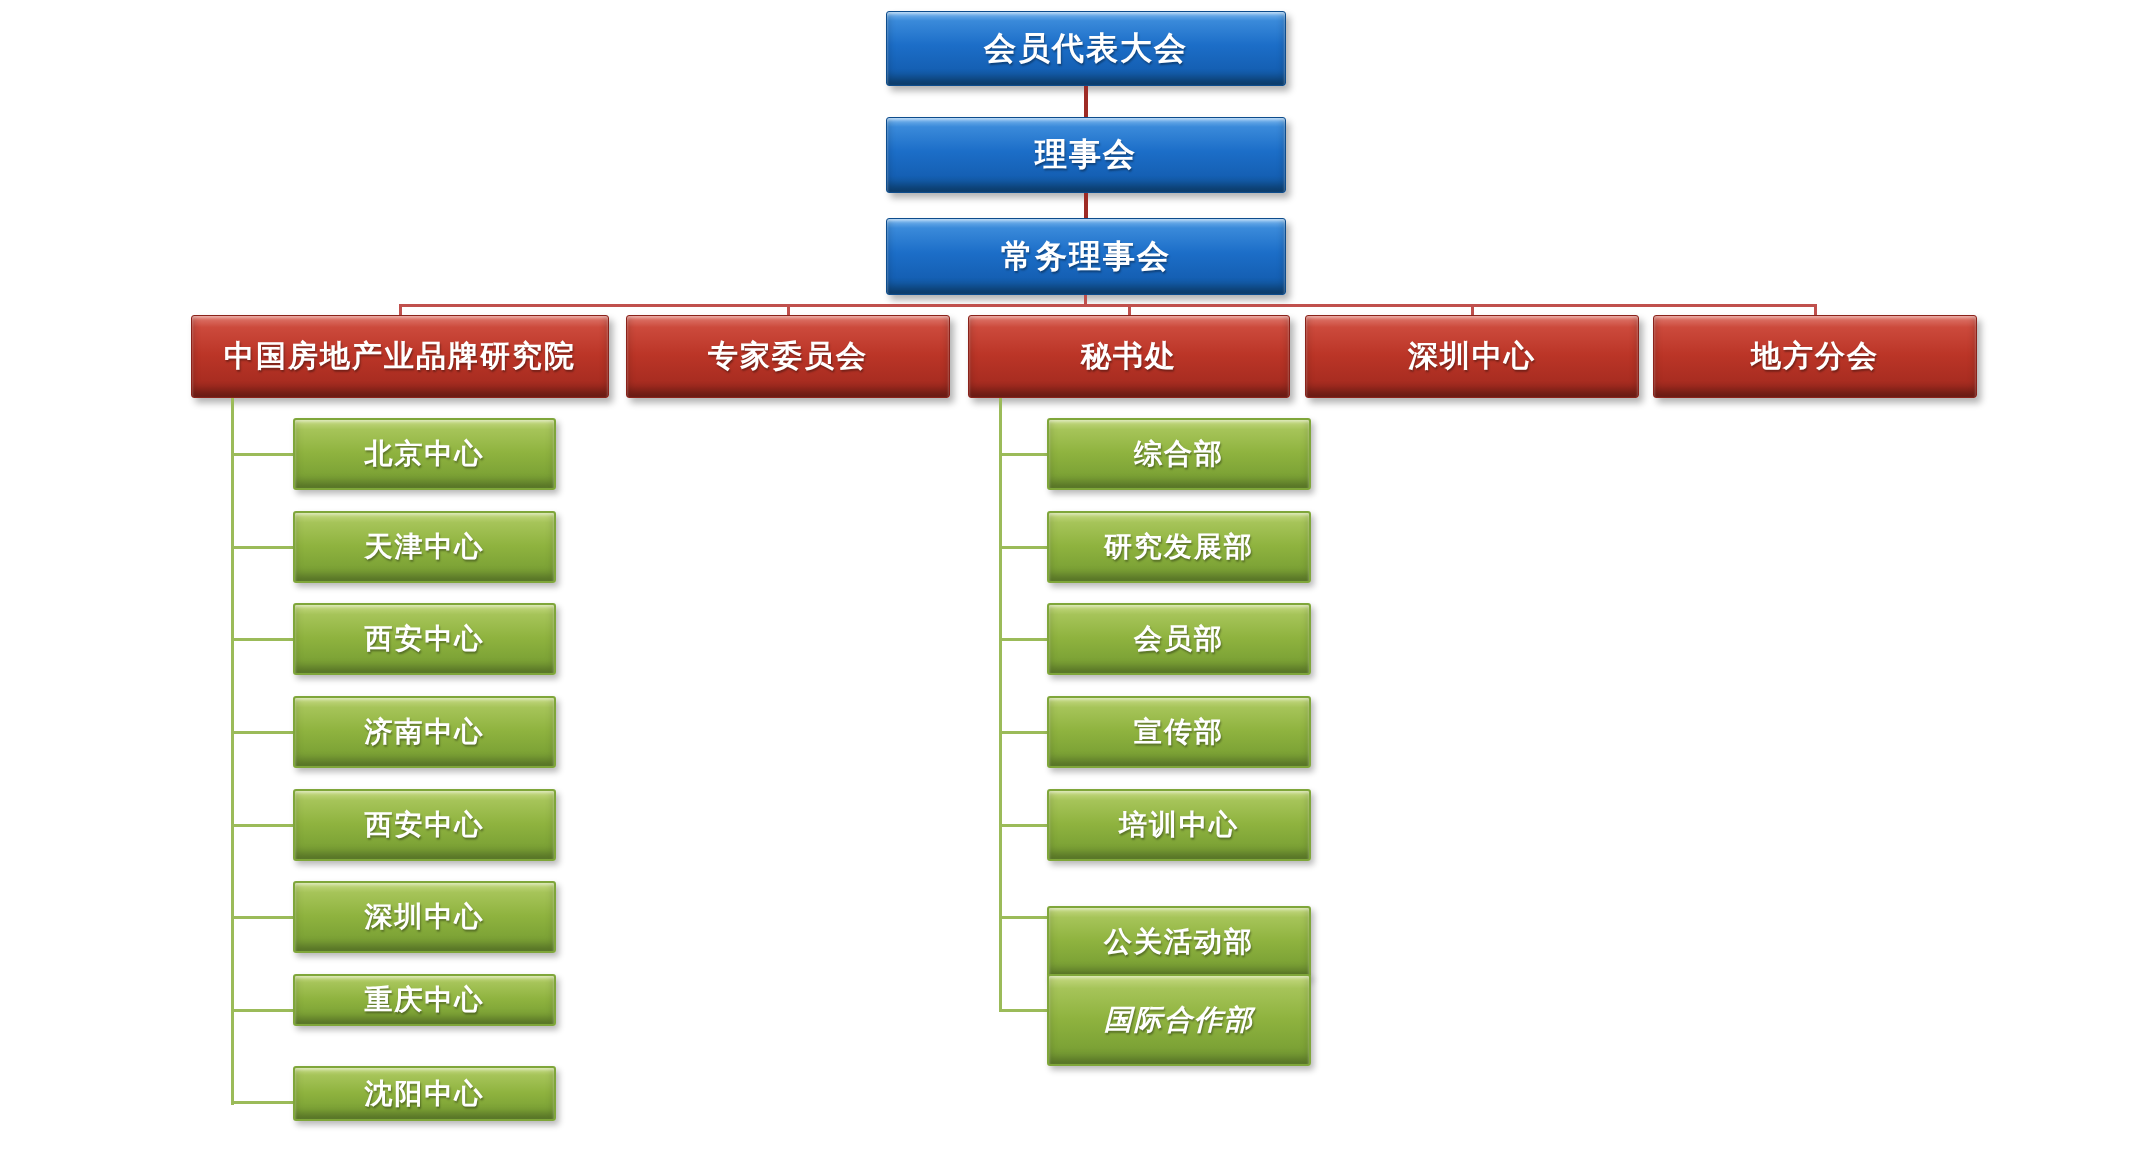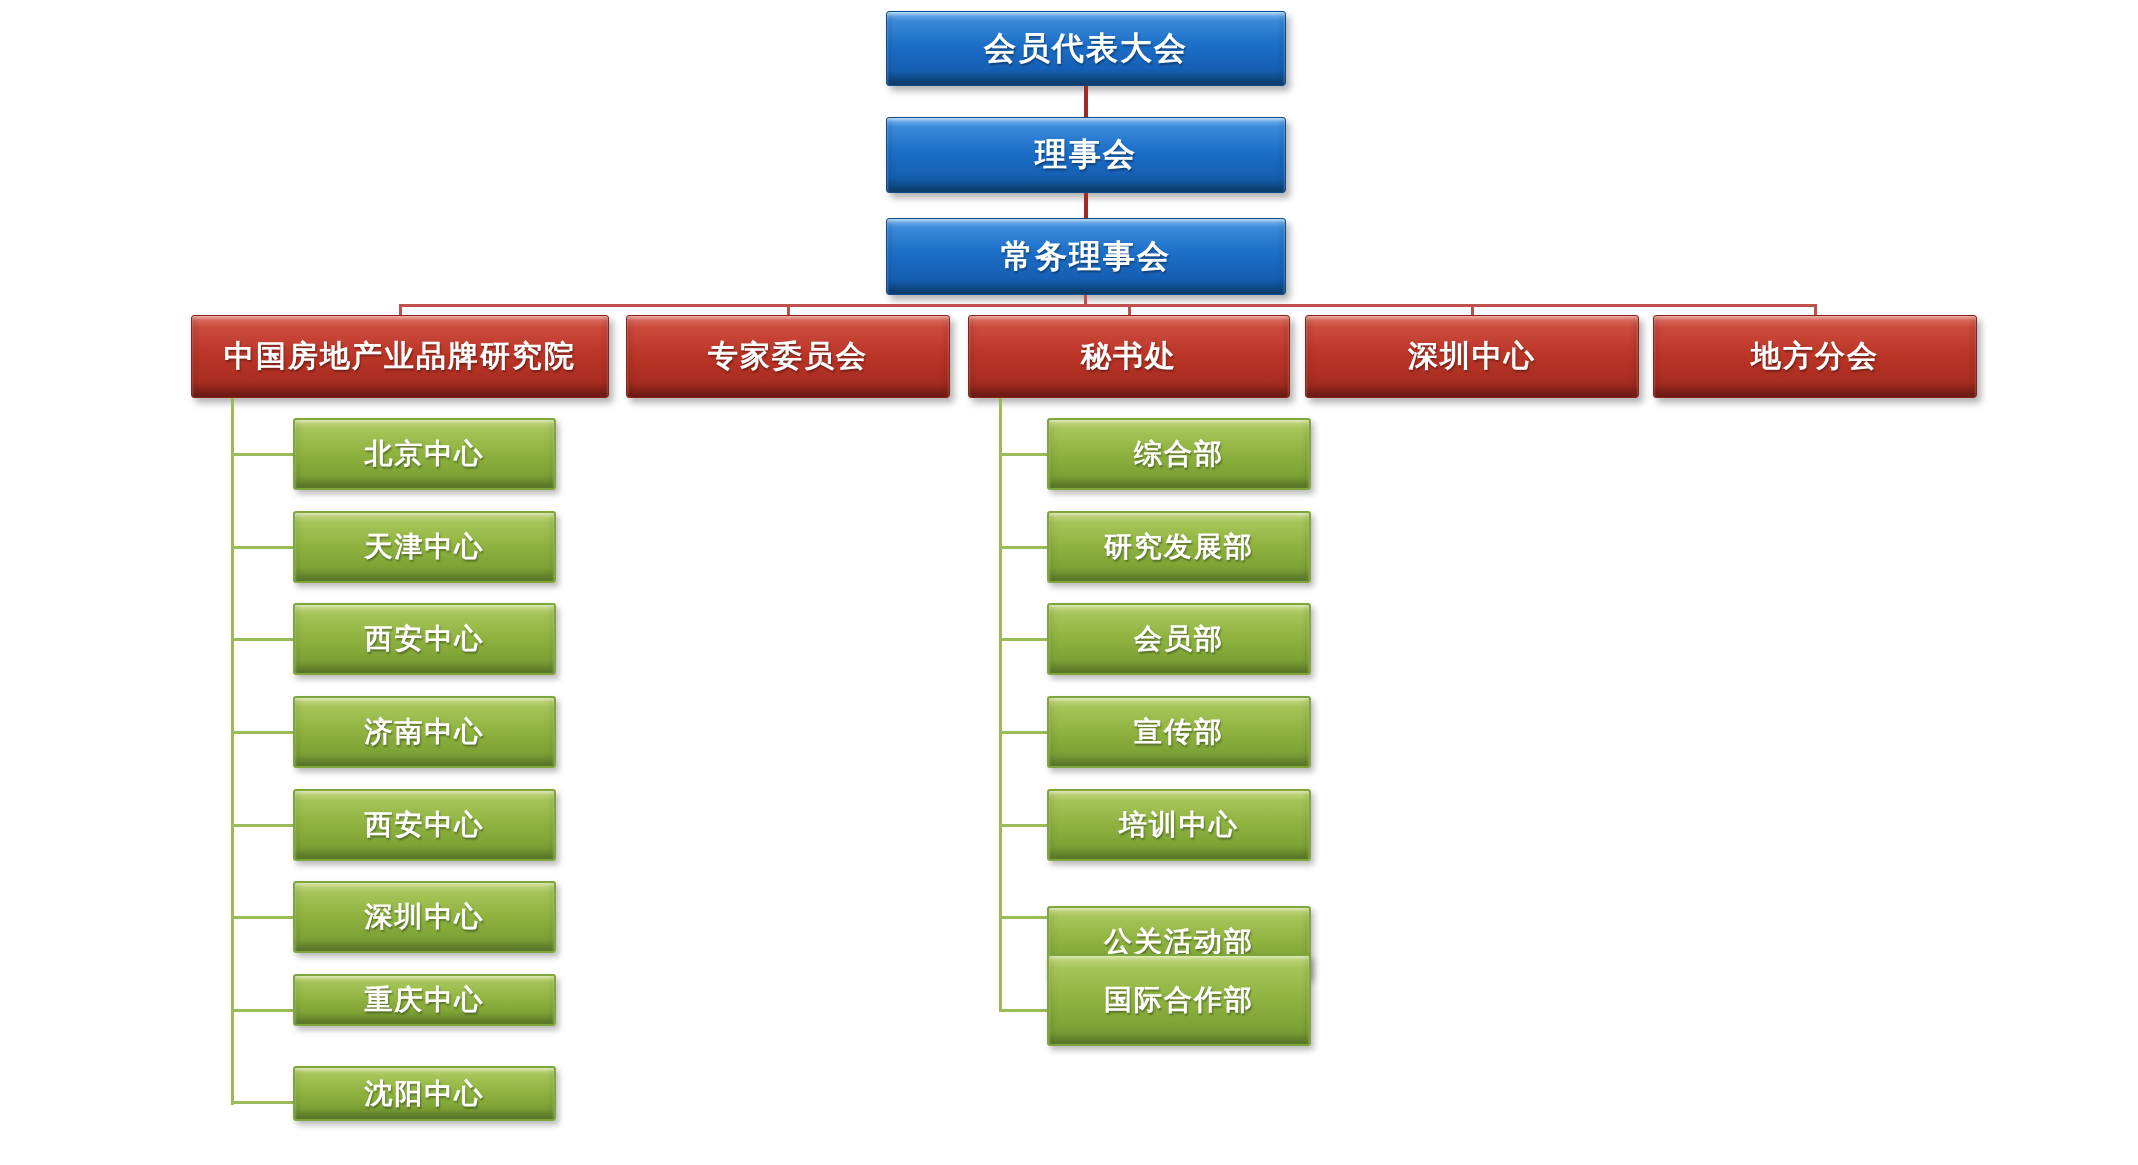--- a/index.html
+++ b/index.html
@@ -106,15 +106,15 @@
   <div class="line olive" style="left:999px; top:824px;  width:48px; height:3px;"></div>
   <div class="line olive" style="left:999px; top:916px;  width:48px; height:3px;"></div>
   <div class="line olive" style="left:999px; top:1009px; width:48px; height:3px;"></div>
 
   <div class="box green" style="left:1047px; top:418px; width:264px; height:72px;">综合部</div>
   <div class="box green" style="left:1047px; top:511px; width:264px; height:72px;">研究发展部</div>
   <div class="box green" style="left:1047px; top:603px; width:264px; height:72px;">会员部</div>
   <div class="box green" style="left:1047px; top:696px; width:264px; height:72px;">宣传部</div>
   <div class="box green" style="left:1047px; top:789px; width:264px; height:72px;">培训中心</div>
   <div class="box green" style="left:1047px; top:906px; width:264px; height:72px;">公关活动部</div>
-  <div class="box green" style="left:1047px; top:954px; width:264px; height:92px;">国际合作部</div>
+  <div class="box green" style="left:1047px; top:974px; width:264px; height:92px;font-style:italic;">国际合作部</div>
 
 </div>
 
 </body></html>

